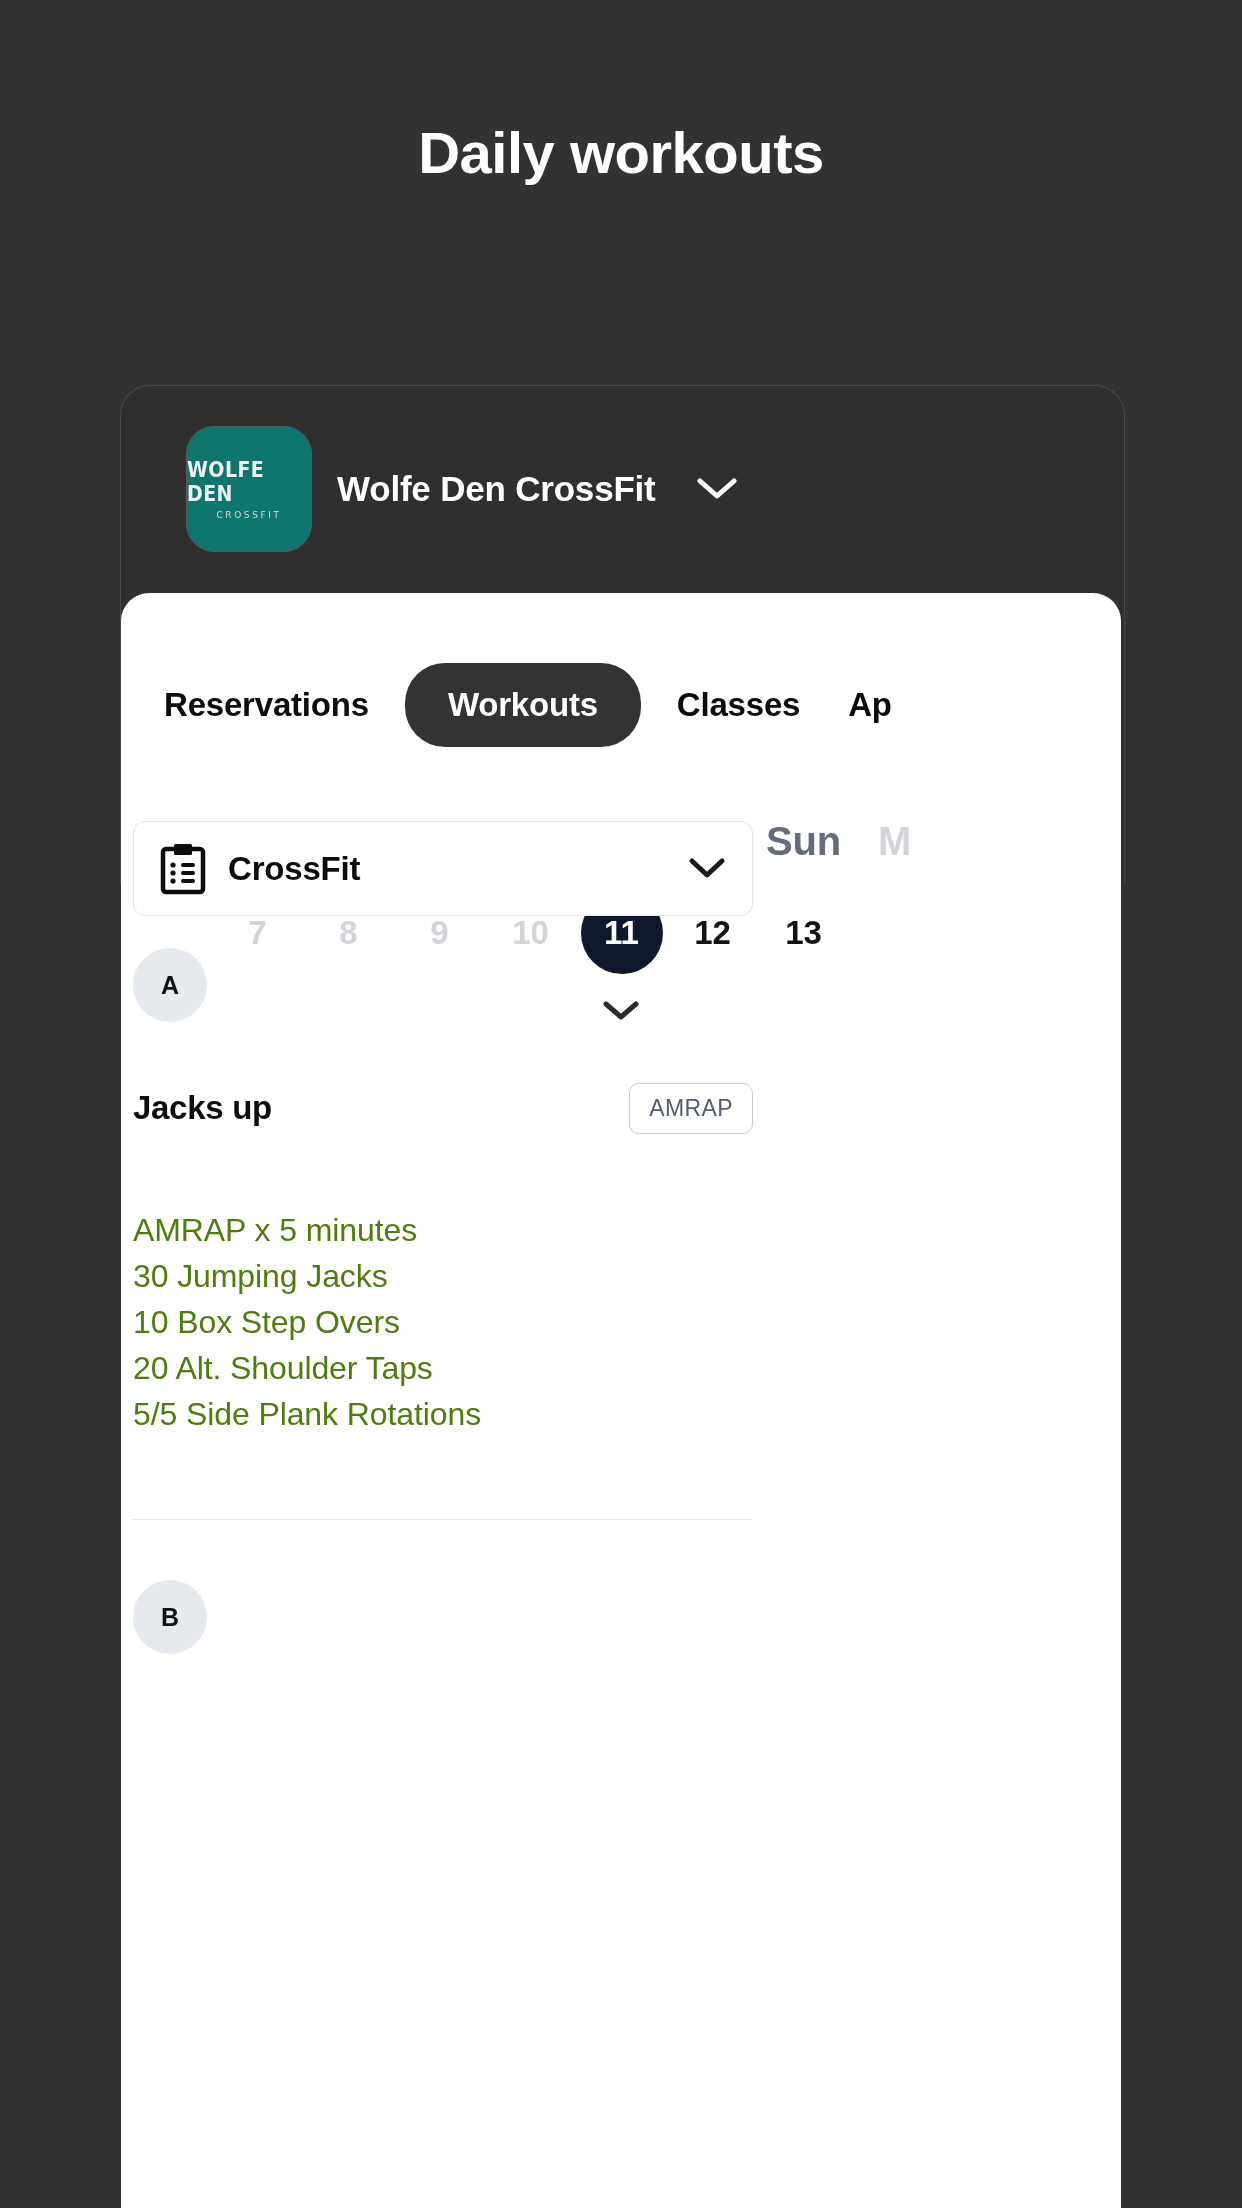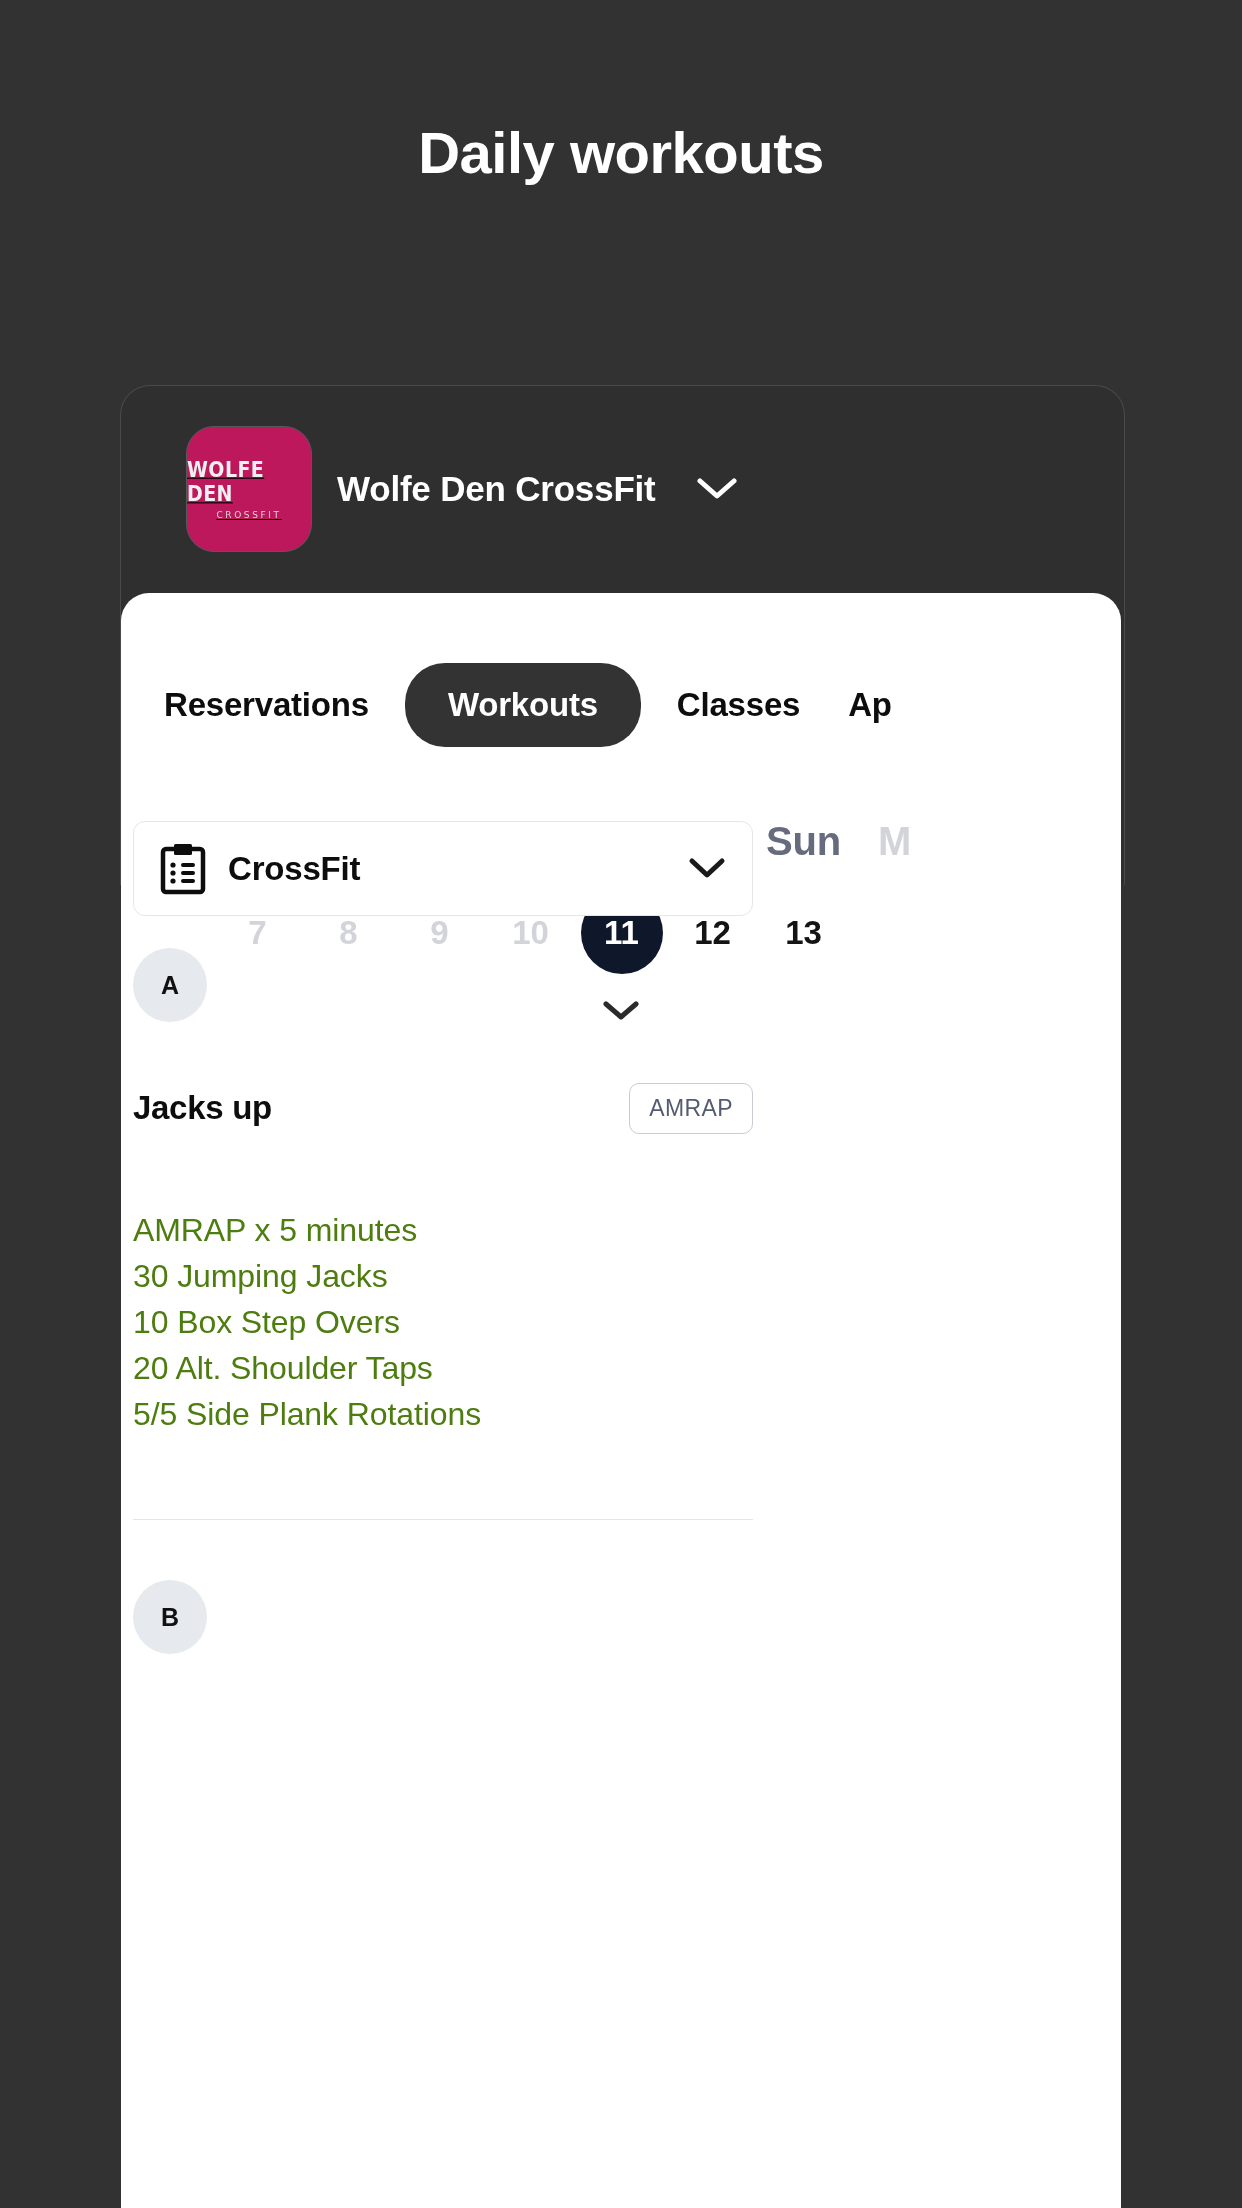--- a/index.html
+++ b/index.html
@@ -54,29 +54,28 @@
     top: 40px;
     display: flex;
     align-items: center;
     gap: 25px;
   }
 
   .brand-logo {
     width: 126px;
     height: 126px;
     border-radius: 28px;
-    background: #be185d;
+    background: #0f766e;
     border: 1px solid #585858;
     display: flex;
     flex-direction: column;
     align-items: center;
     justify-content: center;
     gap: 7px;
     flex: none;
-    text-decoration: underline;
   }
   .brand-logo .logo-top {
     color: #f0f0f0;
     font-size: 19px;
     font-weight: 700;
     letter-spacing: 0.4px;
     font-family: "DejaVu Sans", sans-serif;
     transform: scaleY(1.12);
   }
   .brand-logo .logo-bottom {

